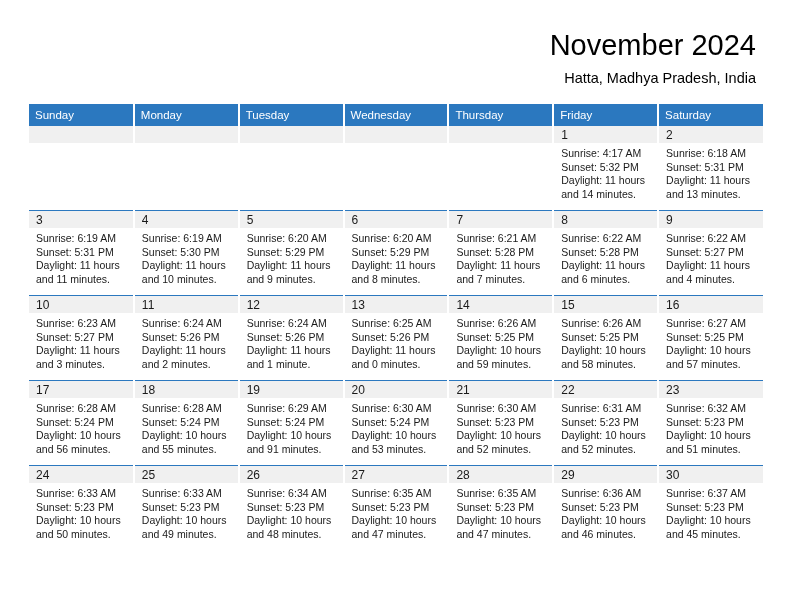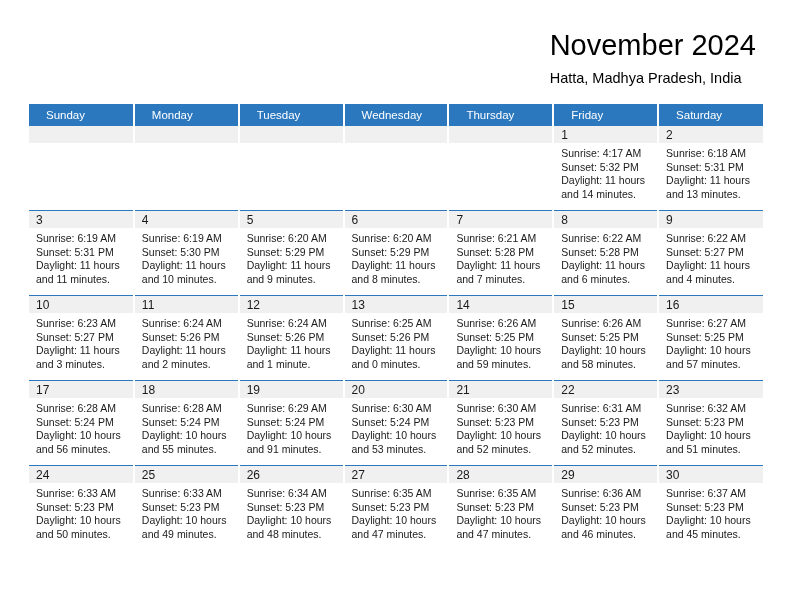--- a/index.html
+++ b/index.html
@@ -62,20 +62,21 @@
     width: 0;
     height: 0;
     border-left: 31px solid #1d6eb5;
     border-bottom: 19px solid transparent;
   }
 
   .title-block {
     position: absolute;
     right: 0;
     top: 0;
+    text-align: right;
   }
   .month-title {
     font-size: 29px;
     color: #000000;
     line-height: 34px;
     white-space: nowrap;
     font-weight: normal;
     margin: 0;
   }
   .location-subtitle {
@@ -94,21 +95,21 @@
     width: 734px;
     border-collapse: collapse;
     table-layout: fixed;
   }
   .calendar th {
     background: #2b78bf;
     color: #ffffff;
     font-size: 11.5px;
     font-weight: normal;
     text-align: left;
-    padding: 5px 0 5px 17px;
+    padding: 5px 0 5px 6px;
     border-right: 2px solid #ffffff;
     height: 12px;
     box-sizing: content-box;
   }
   .calendar th:last-child { border-right: none; }
 
   .calendar td {
     vertical-align: top;
     padding: 0;
     border-right: 2px solid #ffffff;

